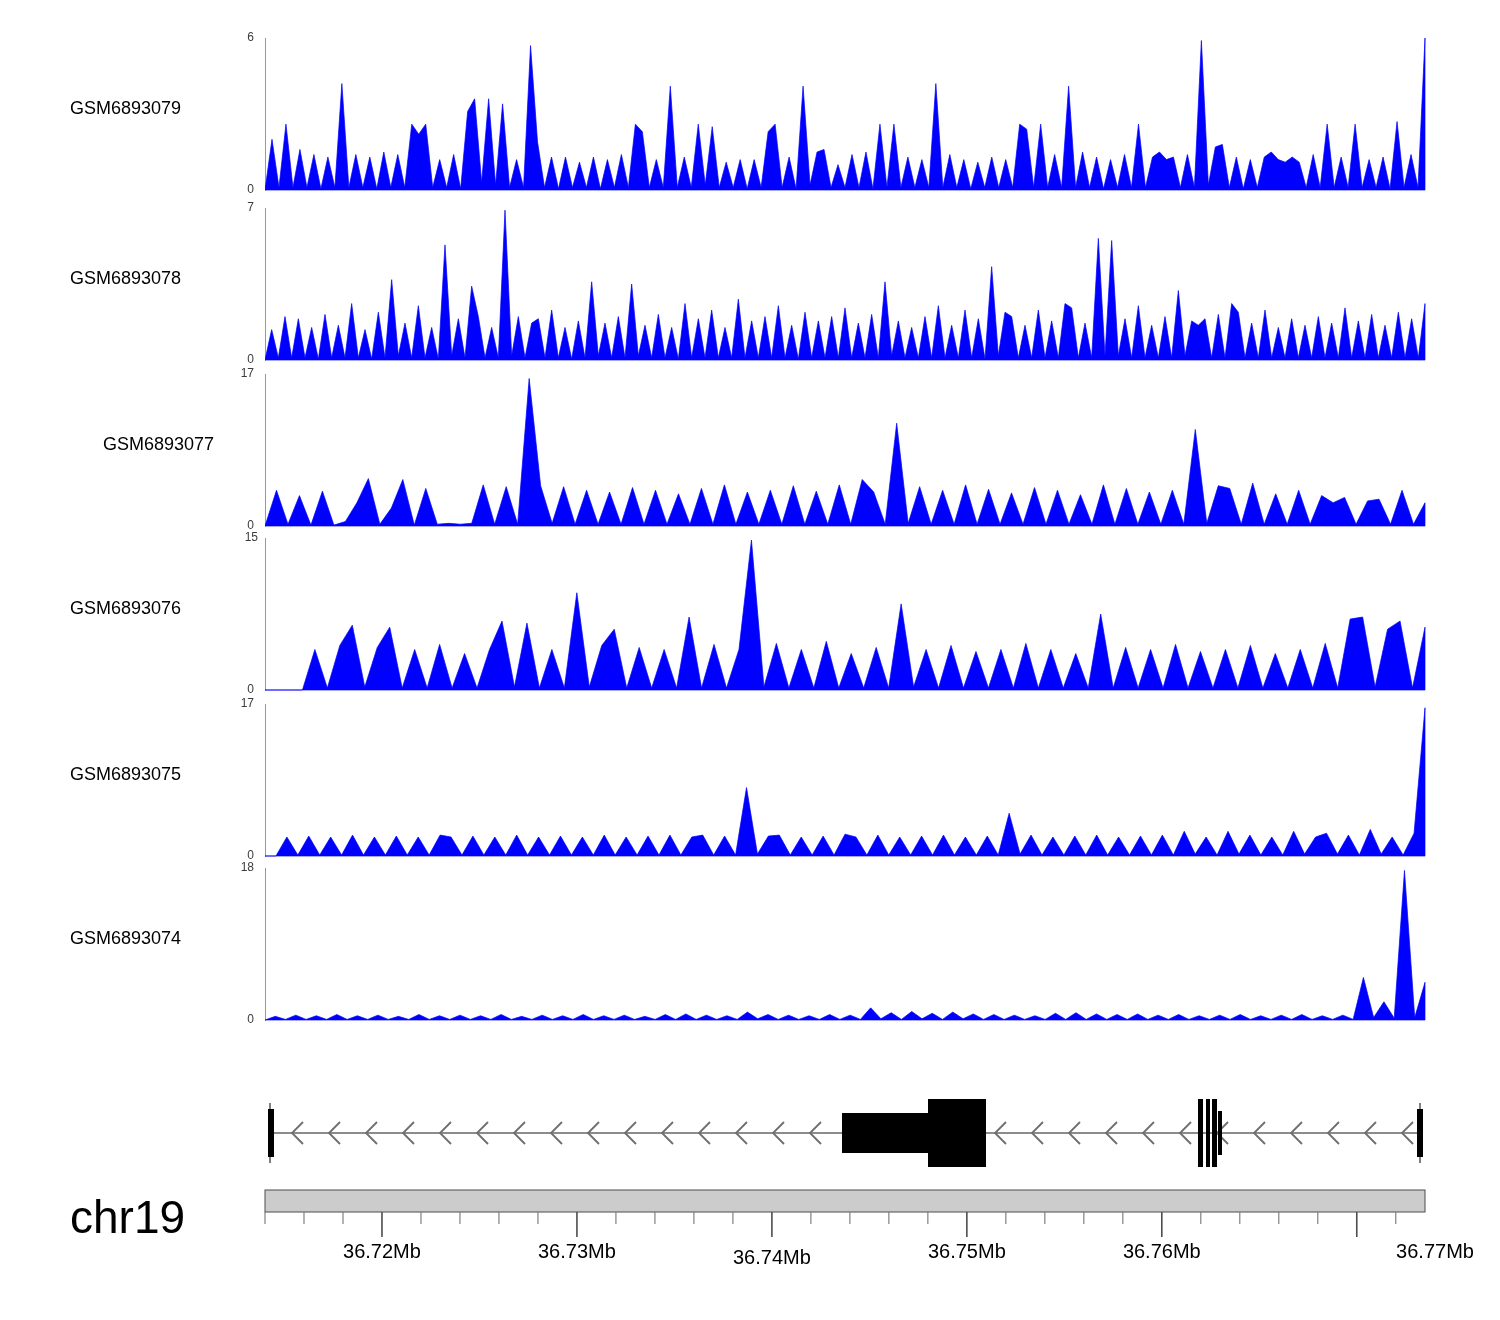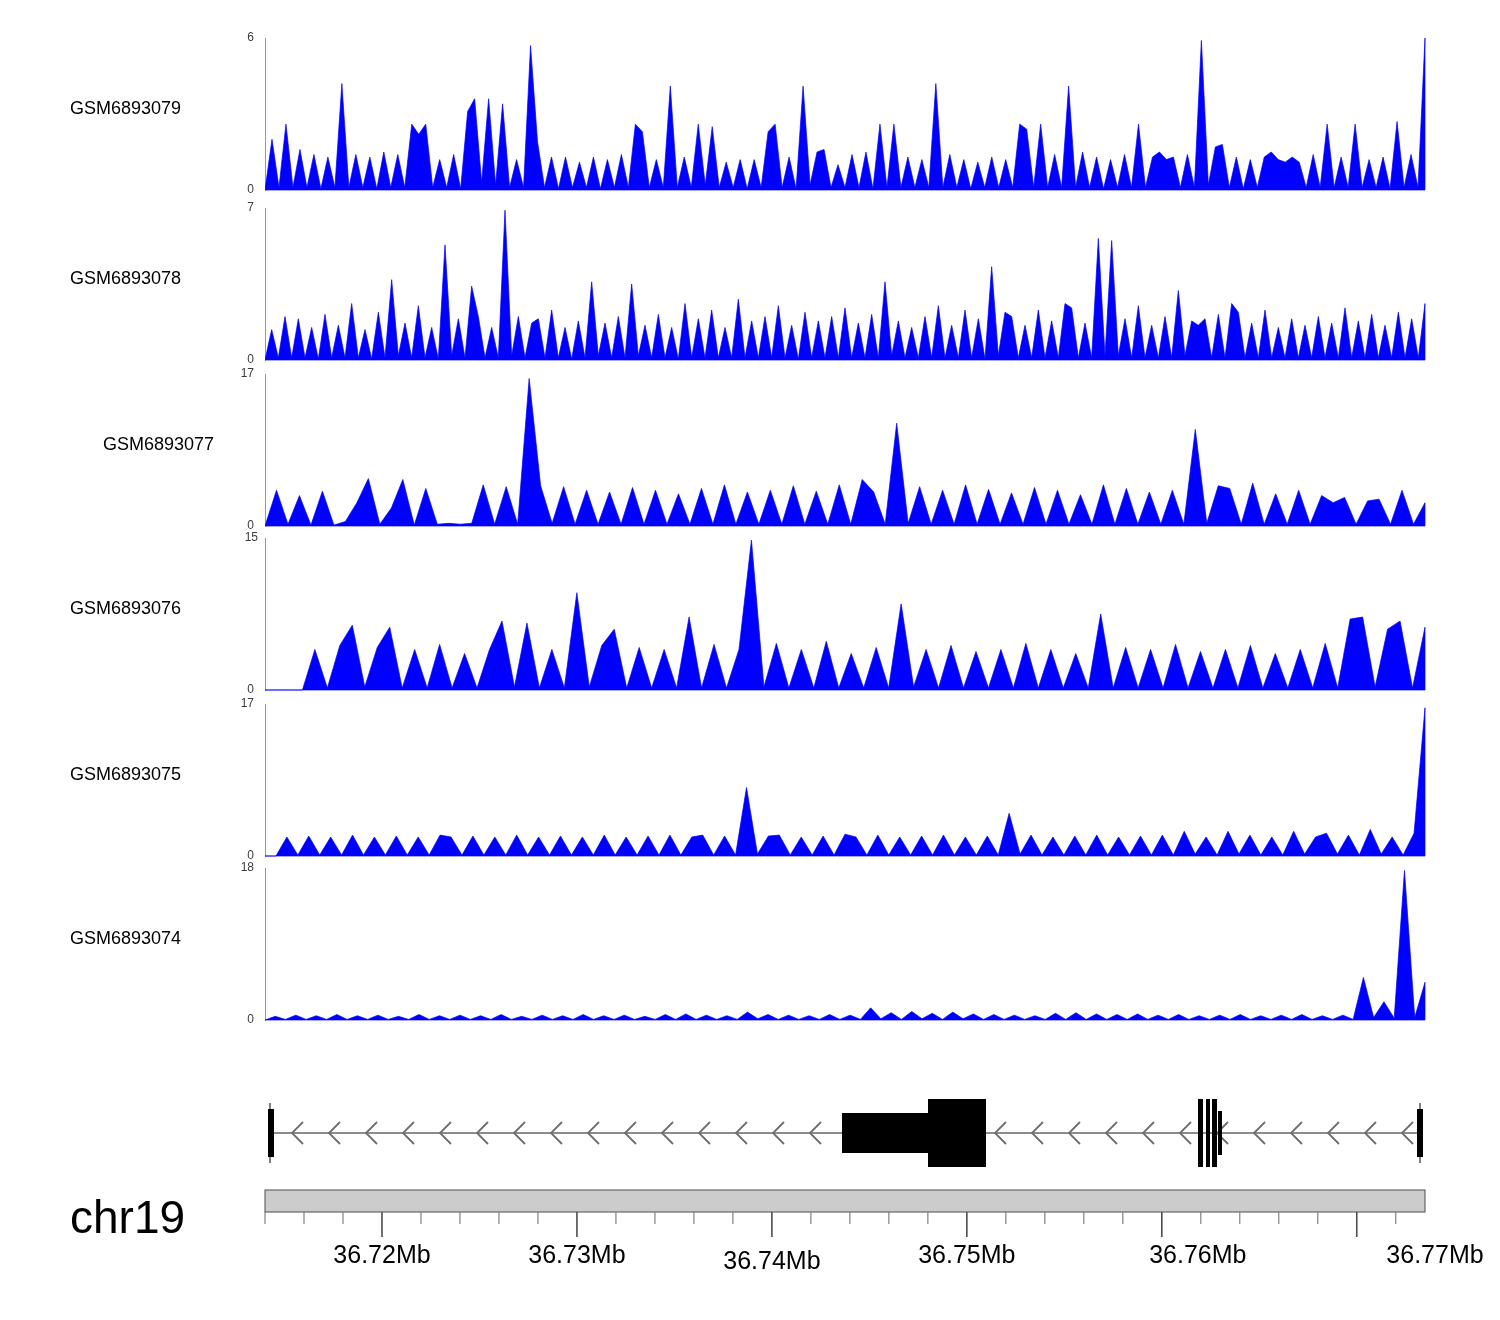--- a/index.html
+++ b/index.html
@@ -56,21 +56,21 @@
   .chrom-label {
     position: absolute;
     left: 70px;
     font-size: 46px;
     font-family: "Liberation Sans", sans-serif;
     color: #000000;
     white-space: nowrap;
   }
   .axis-tick-label {
     position: absolute;
-    font-size: 25px;
+    font-size: 20px;
     font-family: "Liberation Sans", sans-serif;
     color: #000000;
     white-space: nowrap;
     text-align: center;
     transform: translateX(-50%);
   }
 </style>
 </head>
 <body>
 
@@ -226,18 +226,18 @@
         <line x1="1278.781512605042" x2="1278.781512605042" y1="27" y2="39" stroke="#808080" stroke-width="1.2"></line>
         <line x1="1317.7731092436975" x2="1317.7731092436975" y1="27" y2="39" stroke="#808080" stroke-width="1.2"></line>
         <line x1="1356.764705882353" x2="1356.764705882353" y1="27" y2="52" stroke="#4d4d4d" stroke-width="1.6"></line>
         <line x1="1395.7563025210084" x2="1395.7563025210084" y1="27" y2="39" stroke="#808080" stroke-width="1.2"></line>
       </svg>
     <div id="ruler-labels">
         <div class="axis-tick-label" style="left: 381.975px; top: 55px;">36.72Mb</div>
         <div class="axis-tick-label" style="left: 576.933px; top: 55px;">36.73Mb</div>
         <div class="axis-tick-label" style="left: 771.891px; top: 55px; margin-top: 6px;">36.74Mb</div>
         <div class="axis-tick-label" style="left: 966.849px; top: 55px;">36.75Mb</div>
-        <div class="axis-tick-label" style="left: 1161.81px; top: 55px; margin-left: 36px;">36.76Mb</div>
+        <div class="axis-tick-label" style="left: 1161.81px; top: 55px;">36.76Mb</div>
         <div class="axis-tick-label" style="left: 1435px; top: 55px;">36.77Mb</div>
       </div>
   </div>
 
 </div>
 
 </body></html>

